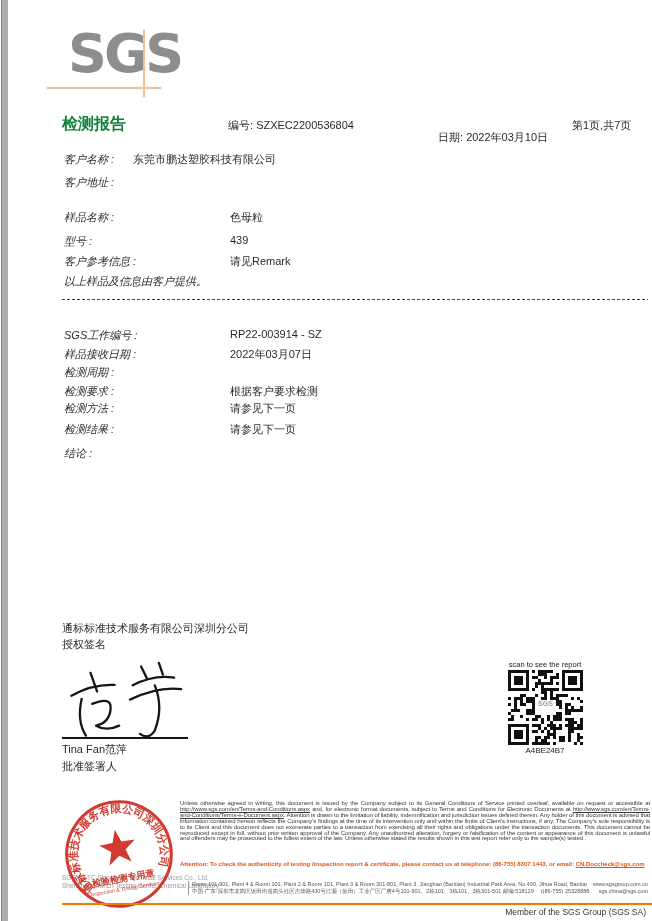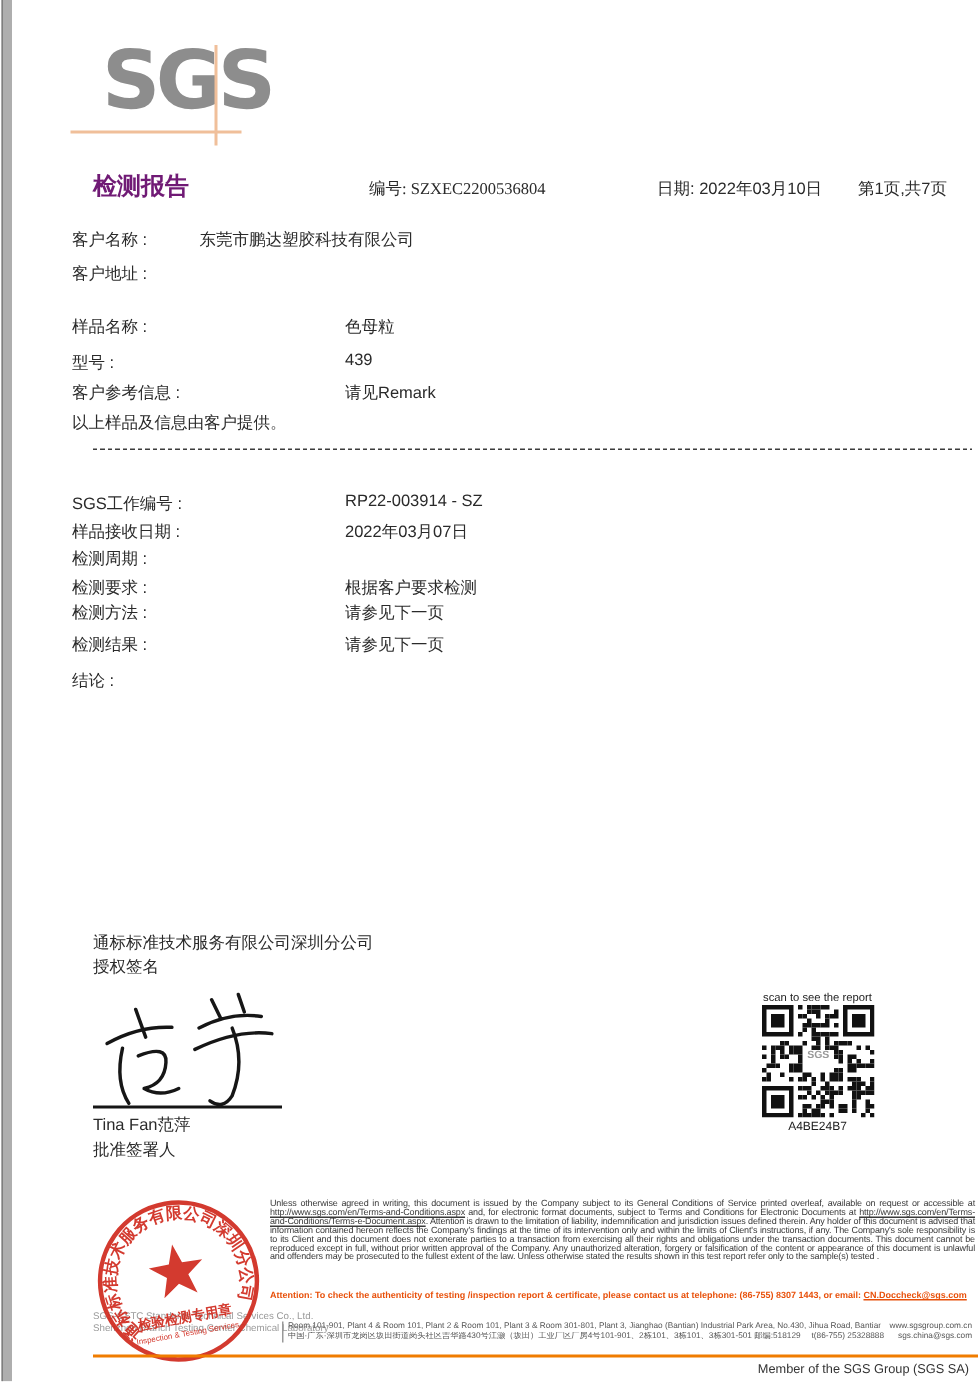--- a/index.html
+++ b/index.html
@@ -4,24 +4,24 @@
 <style>
   html,body{margin:0;padding:0;background:#ffffff;}
   .page{position:relative;width:652px;height:921px;background:#fff;overflow:hidden;
         font-family:"Liberation Sans","DejaVu Sans",sans-serif;color:#2a2a2a;}
   .edge-strip{position:absolute;left:1px;top:0;bottom:0;width:6px;background:#aeaeae;border-left:1px solid #7e7e7e;}
   
   .logo{position:absolute;left:68px;top:24px;font-family:"DejaVu Sans",sans-serif;
         font-weight:bold;font-size:54px;letter-spacing:-3px;color:#8d8d8d;line-height:60px;}
   .logo-hline{position:absolute;left:47px;top:87px;width:114px;height:2px;background:#f0bf9a;}
   .logo-vline{position:absolute;left:143px;top:30px;width:2px;height:67px;background:#f0bf9a;}
-  .doc-title{position:absolute;left:62px;top:114px;font-size:16px;font-weight:bold;color:#701a75;}
+  .doc-title{position:absolute;left:62px;top:114px;font-size:16px;font-weight:bold;color:#15803d;}
   .hmeta{position:absolute;top:118px;font-size:11px;white-space:nowrap;}
   
-  .lbl{position:absolute;left:48px;font-size:11px;white-space:nowrap;}
+  .lbl{position:absolute;left:64px;font-size:11px;white-space:nowrap;font-style:italic;}
   .val{position:absolute;font-size:11px;white-space:nowrap;}
   .dashes{position:absolute;left:62px;right:4px;top:299px;height:1px;
           background:repeating-linear-gradient(90deg,#3c3c3c 0 3px,transparent 3px 5px);}
   .conclusion{position:absolute;left:230px;top:446px;width:418px;font-size:11px;line-height:16px;
               text-align:justify;white-space:normal;}
   
   .sig-company{position:absolute;left:62px;top:621px;font-size:11px;}
   .sig-auth{position:absolute;left:62px;top:637px;font-size:11px;}
   .sig-svg{position:absolute;left:62px;top:658px;}
   .sig-line{position:absolute;left:62px;top:737px;width:126px;height:2px;background:#161616;}
@@ -55,22 +55,22 @@
 <body>
 
 <div class="page">
   <div class="edge-strip"></div>
 
   <div class="logo">SGS</div>
   <div class="logo-hline"></div>
   <div class="logo-vline"></div>
 
   <div class="doc-title">检测报告</div>
-  <div class="hmeta" style="left:246px;font-family:Liberation Serif, serif;"><span>编号:</span> <span>SZXEC2200536804</span></div>
-  <div class="hmeta" style="left:438px;"><span>日期:</span> <span>2022年03月10日</span></div>
+  <div class="hmeta" style="left:228px;"><span>编号:</span> <span>SZXEC2200536804</span></div>
+  <div class="hmeta" style="left:438px;margin-top:12px;"><span>日期:</span> <span>2022年03月10日</span></div>
   <div class="hmeta" style="left:572px;">第1页,共7页</div>
 
   <div class="lbl" style="top:152px;">客户名称 :</div>
   <div class="val" style="left:133px;top:152px;">东莞市鹏达塑胶科技有限公司</div>
   <div class="lbl" style="top:175px;">客户地址 :</div>
 
   <div class="lbl" style="top:210px;">样品名称 :</div>
   <div class="val" style="left:230px;top:210px;">色母粒</div>
   <div class="lbl" style="top:234px;">型号 :</div>
   <div class="val" style="left:230px;top:234px;">439</div>

